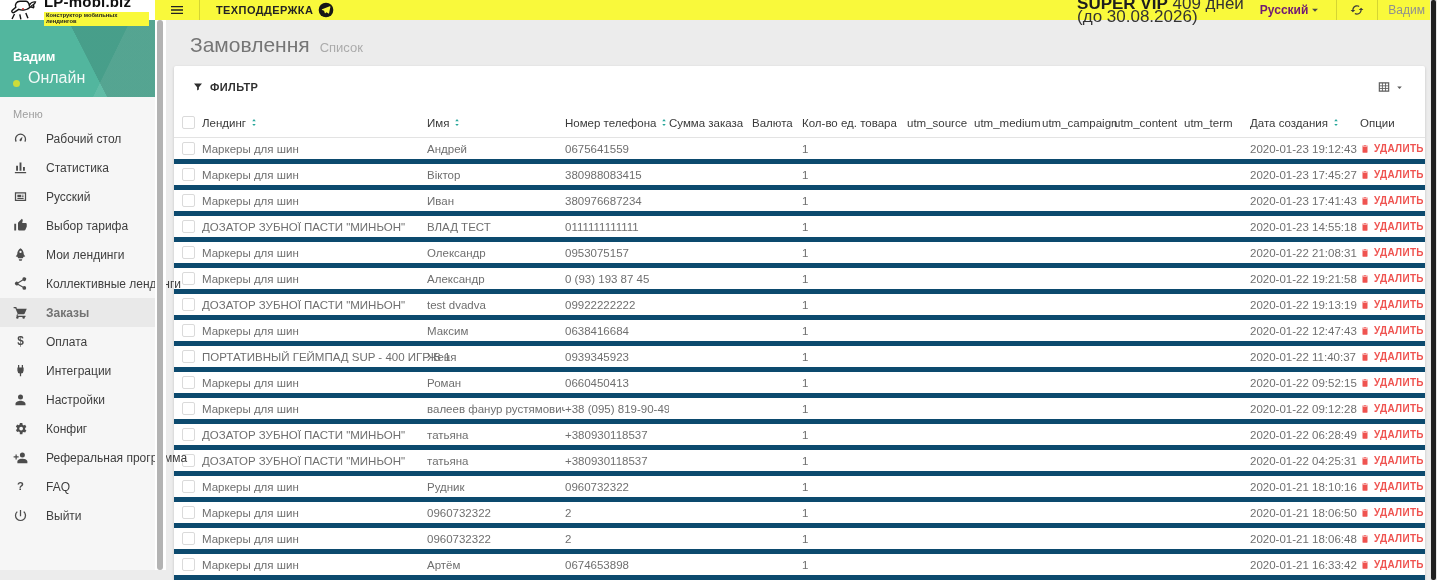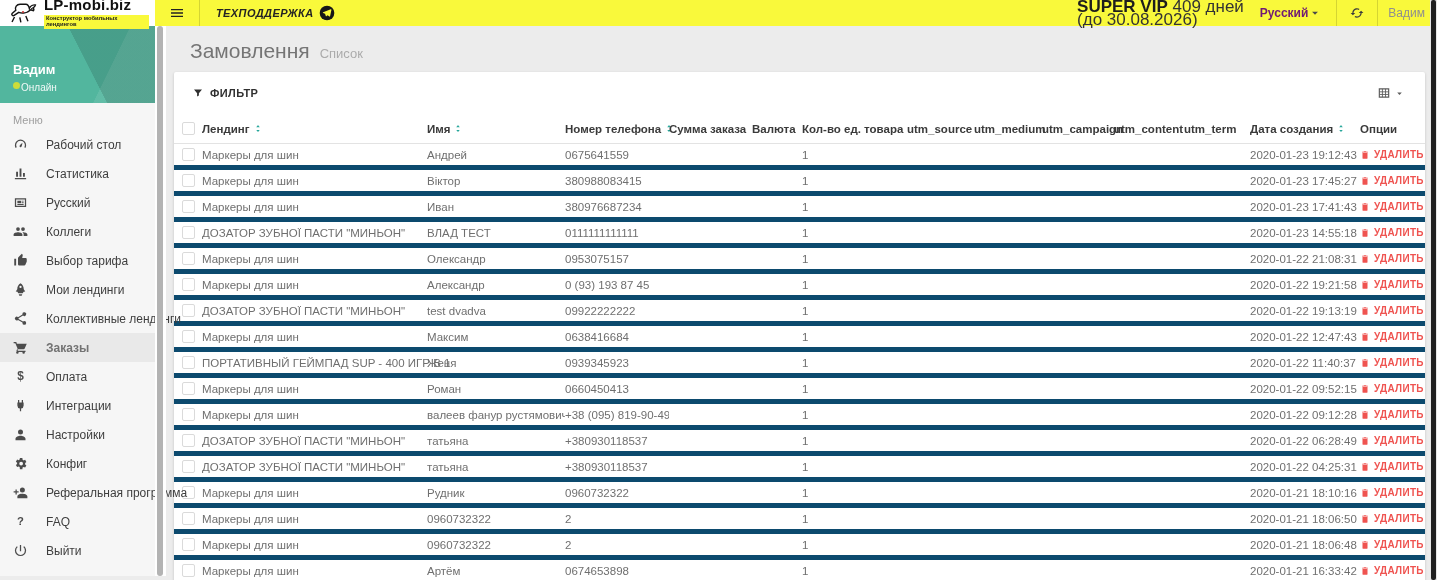--- a/index.html
+++ b/index.html
@@ -1,47 +1,47 @@
 <!DOCTYPE html>
 <html><head>
 <meta charset="utf-8">
 <style>
   *{margin:0;padding:0;box-sizing:border-box;}
   html,body{width:1437px;height:580px;overflow:hidden;font-family:"Liberation Sans","DejaVu Sans",sans-serif;background:#ececec;}
   svg{display:block;fill:currentColor;}
   
-  .topbar{position:relative;height:26px;background:#f9f93b;display:flex;align-items:stretch;z-index:5;}
+  .topbar{position:relative;height:20px;background:#f9f93b;display:flex;align-items:stretch;z-index:5;}
   .logo-box{width:155px;background:#fff;display:flex;align-items:center;padding:2px 6px;flex:none;}
   .logo-dog{width:34px;height:26px;color:#171717;flex:none;margin-right:4px;}
   .logo-txt{line-height:1;}
   .logo-title{font-size:15px;font-weight:bold;color:#101010;letter-spacing:.2px;}
   .logo-tagline{display:inline-block;font-size:5.8px;color:#1c1c1c;background:#f9f93b;padding:1px 2px;margin-top:2px;font-weight:bold;}
   .tb-left{display:flex;align-items:center;}
   .tb-burger{width:44px;height:100%;display:flex;align-items:center;justify-content:center;color:#222;cursor:pointer;}
   .tb-burger svg{width:16px;height:16px;}
   .tb-sep{width:1px;height:100%;background:rgba(0,0,0,.14);}
-  .tb-support{display:flex;align-items:center;gap:5px;padding:0 16px;font-size:11px;font-weight:bold;color:#242424;letter-spacing:.4px;cursor:pointer;font-style:italic;}
+  .tb-support{display:flex;align-items:center;gap:5px;padding:0 16px;font-size:11px;font-weight:bold;color:#242424;letter-spacing:.4px;cursor:pointer;}
   .tg-ic{width:16px;height:16px;}
   .tb-right{margin-left:auto;display:flex;align-items:center;height:100%;}
   .vip{font-size:17px;color:#333;line-height:13px;margin-right:16px;text-align:left;}
   .vip b{color:#1d1d1d;}
   .lang{display:flex;align-items:center;font-size:12px;font-weight:bold;color:#701a75;margin-right:14px;cursor:pointer;}
   .lang .car{width:14px;height:14px;color:#4a4a4a;}
   .tb-refresh{width:40px;height:100%;display:flex;align-items:center;justify-content:center;color:#3c3c3c;cursor:pointer;}
   .tb-refresh svg{width:14px;height:14px;}
   .tb-user{min-width:52px;height:100%;display:flex;align-items:center;justify-content:center;font-size:12px;color:#8f8f8f;padding:0 12px 0 10px;cursor:pointer;}
   
   .app{display:flex;height:550px;}
   
   .sidebar{width:155px;flex:none;background:#f6f6f6;display:flex;flex-direction:column;position:relative;}
   .side-user{height:77px;flex:none;position:relative;overflow:hidden;background:#52b69e;
     background-image:linear-gradient(63deg,rgba(0,0,0,0) 55%,rgba(0,0,0,.13) 55.3%),linear-gradient(-64deg,rgba(255,255,255,.09) 32%,rgba(0,0,0,0) 32.3%);}
   .side-user-in{position:absolute;left:13px;bottom:10px;}
   .su-name{color:#fff;font-size:13px;font-weight:bold;margin-bottom:5px;}
-  .su-status{display:flex;align-items:flex-start;gap:1px;font-size:10px;color:rgba(255,255,255,.92);}
+  .su-status{display:flex;align-items:flex-end;gap:8px;font-size:16px;color:rgba(255,255,255,.92);}
   .su-dot{width:7px;height:7px;border-radius:50%;background:#cddc39;}
   .menu-label{font-size:11px;color:#9e9e9e;padding:11px 0 4px 13px;}
   .menu{flex:1;}
   .mi{display:flex;align-items:center;height:29px;padding-left:13px;gap:18px;font-size:12px;color:#3e3e3e;cursor:pointer;}
   .mi.active{background:#e9e9e9;font-weight:bold;color:#737373;}
   .mi-icon{width:15px;height:15px;color:#4c4c4c;flex:none;}
   .mi-icon svg{width:15px;height:15px;}
   .mi-label{white-space:nowrap;}
   .side-scroll{width:11px;flex:none;background:#fff;position:relative;}
   .side-scroll .thumb{position:absolute;top:0;left:2px;width:6px;height:100%;background:#b3b3b3;border-radius:3px;}
@@ -55,21 +55,21 @@
   .filter-btn{display:flex;align-items:center;gap:6px;font-size:11px;font-weight:bold;color:#303030;letter-spacing:.4px;cursor:pointer;background:none;border:none;font-family:inherit;}
   .filter-btn .f-ic{width:12px;height:12px;color:#303030;}
   .filter-btn .f-ic svg{width:12px;height:12px;}
   .cols-btn{display:flex;align-items:center;gap:3px;color:#5c5c5c;cursor:pointer;background:none;border:none;}
   .cols-btn .g-ic{width:14px;height:14px;}
   .cols-btn .g-ic svg{width:14px;height:14px;}
   .cols-btn .car{width:11px;height:11px;color:#5c5c5c;}
   
   .grid-cols{display:grid;grid-template-columns:28px 225px 138px 104px 83px 50px 105px 67px 68px 72px 70px 66px 110px 1fr;align-items:center;}
   .thead-row{height:30px;border-bottom:1px solid #e3e3e3;}
-  .th{font-size:11.5px;font-weight:bold;color:#3a3a3a;white-space:nowrap;display:flex;align-items:center;gap:3px;overflow:visible;}
+  .th{font-size:11.5px;font-weight:normal;color:#3a3a3a;white-space:nowrap;display:flex;align-items:center;gap:3px;overflow:visible;}
   .sort{width:10px;height:13px;color:#26a69a;display:inline-flex;}
   .sort svg{width:10px;height:13px;}
   .trow{height:26px;border-bottom:5px solid #0c4a6e;}
   .td{font-size:11.5px;color:#6f6f6f;white-space:nowrap;overflow:hidden;}
   .td.f-landing{overflow:visible;}
   .cb-cell{display:flex;justify-content:flex-start;padding-left:8px;}
   .checkbox{width:13px;height:13px;border:1.5px solid #dadada;border-radius:2px;background:#fff;display:inline-block;cursor:pointer;}
   .opt-cell{display:flex;}
   .del-btn{display:flex;align-items:center;gap:4px;color:#ef5350;background:none;border:none;font-family:inherit;font-size:10px;font-weight:bold;letter-spacing:.3px;cursor:pointer;padding:0;}
   .del-ic{width:10px;height:10px;}
@@ -167,28 +167,20 @@
           </span>
     <span class="mi-label">Статистика</span>
   </div>
         <div class="mi">
     <span class="mi-icon">
             <svg viewBox="0 0 24 24">
               <path d="M3 5v14h18V5H3zm16 12H5V7h14v10zM7 9h6v4H7V9zm7 0h3v1.5h-3V9zm0 2.5h3V13h-3v-1.5zM7 14.5h10V16H7v-1.5z"></path>
             </svg>
           </span>
     <span class="mi-label">Русский</span>
-  </div>
-        <div class="mi">
-    <span class="mi-icon">
-            <svg viewBox="0 0 24 24">
-              <path d="M8 11a3 3 0 100-6 3 3 0 000 6zm8 0a3 3 0 100-6 3 3 0 000 6zM8 13c-2.3 0-7 1.2-7 3.5V19h14v-2.5C15 14.2 10.3 13 8 13zm8 0c-.3 0-.6 0-1 .1 1.2.8 2 2 2 3.4V19h6v-2.5c0-2.3-4.7-3.5-7-3.5z"></path>
-            </svg>
-          </span>
-    <span class="mi-label">Коллеги</span>
   </div>
         <div class="mi">
     <span class="mi-icon">
             <svg viewBox="0 0 24 24">
               <path d="M2 20h3V9H2v11zm20-10c0-1.1-.9-2-2-2h-5.3l.9-4.3v-.3c0-.4-.2-.8-.4-1.1L14.2 1 8.6 6.6c-.4.4-.6.9-.6 1.4v10a2 2 0 002 2h8c.8 0 1.5-.5 1.8-1.2l2.1-5c.1-.2.1-.5.1-.7v-2z"></path>
             </svg>
           </span>
     <span class="mi-label">Выбор тарифа</span>
   </div>
         <div class="mi">

